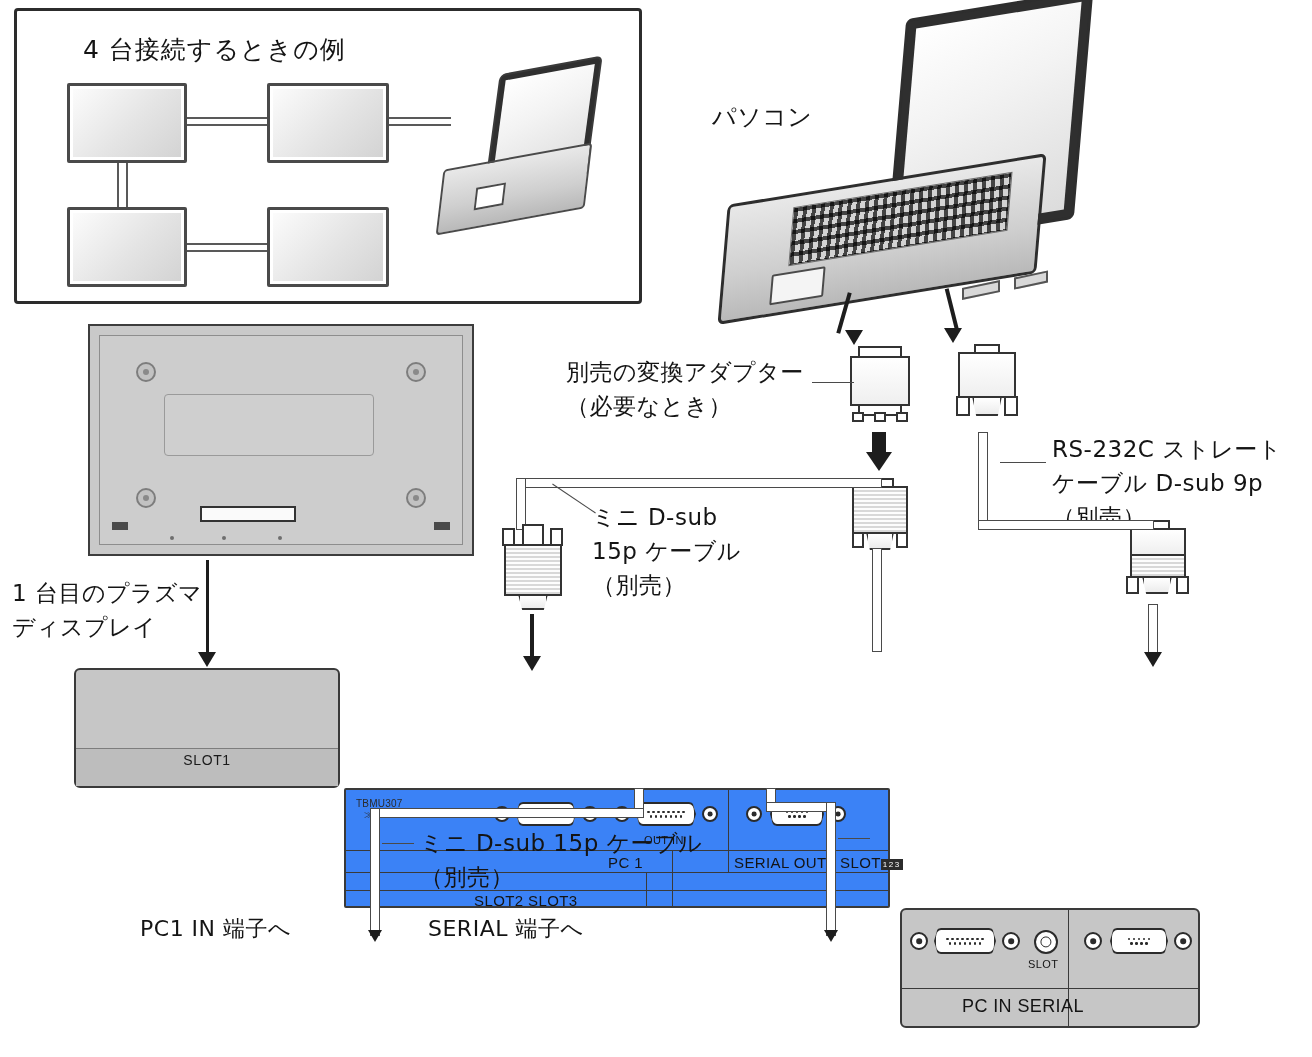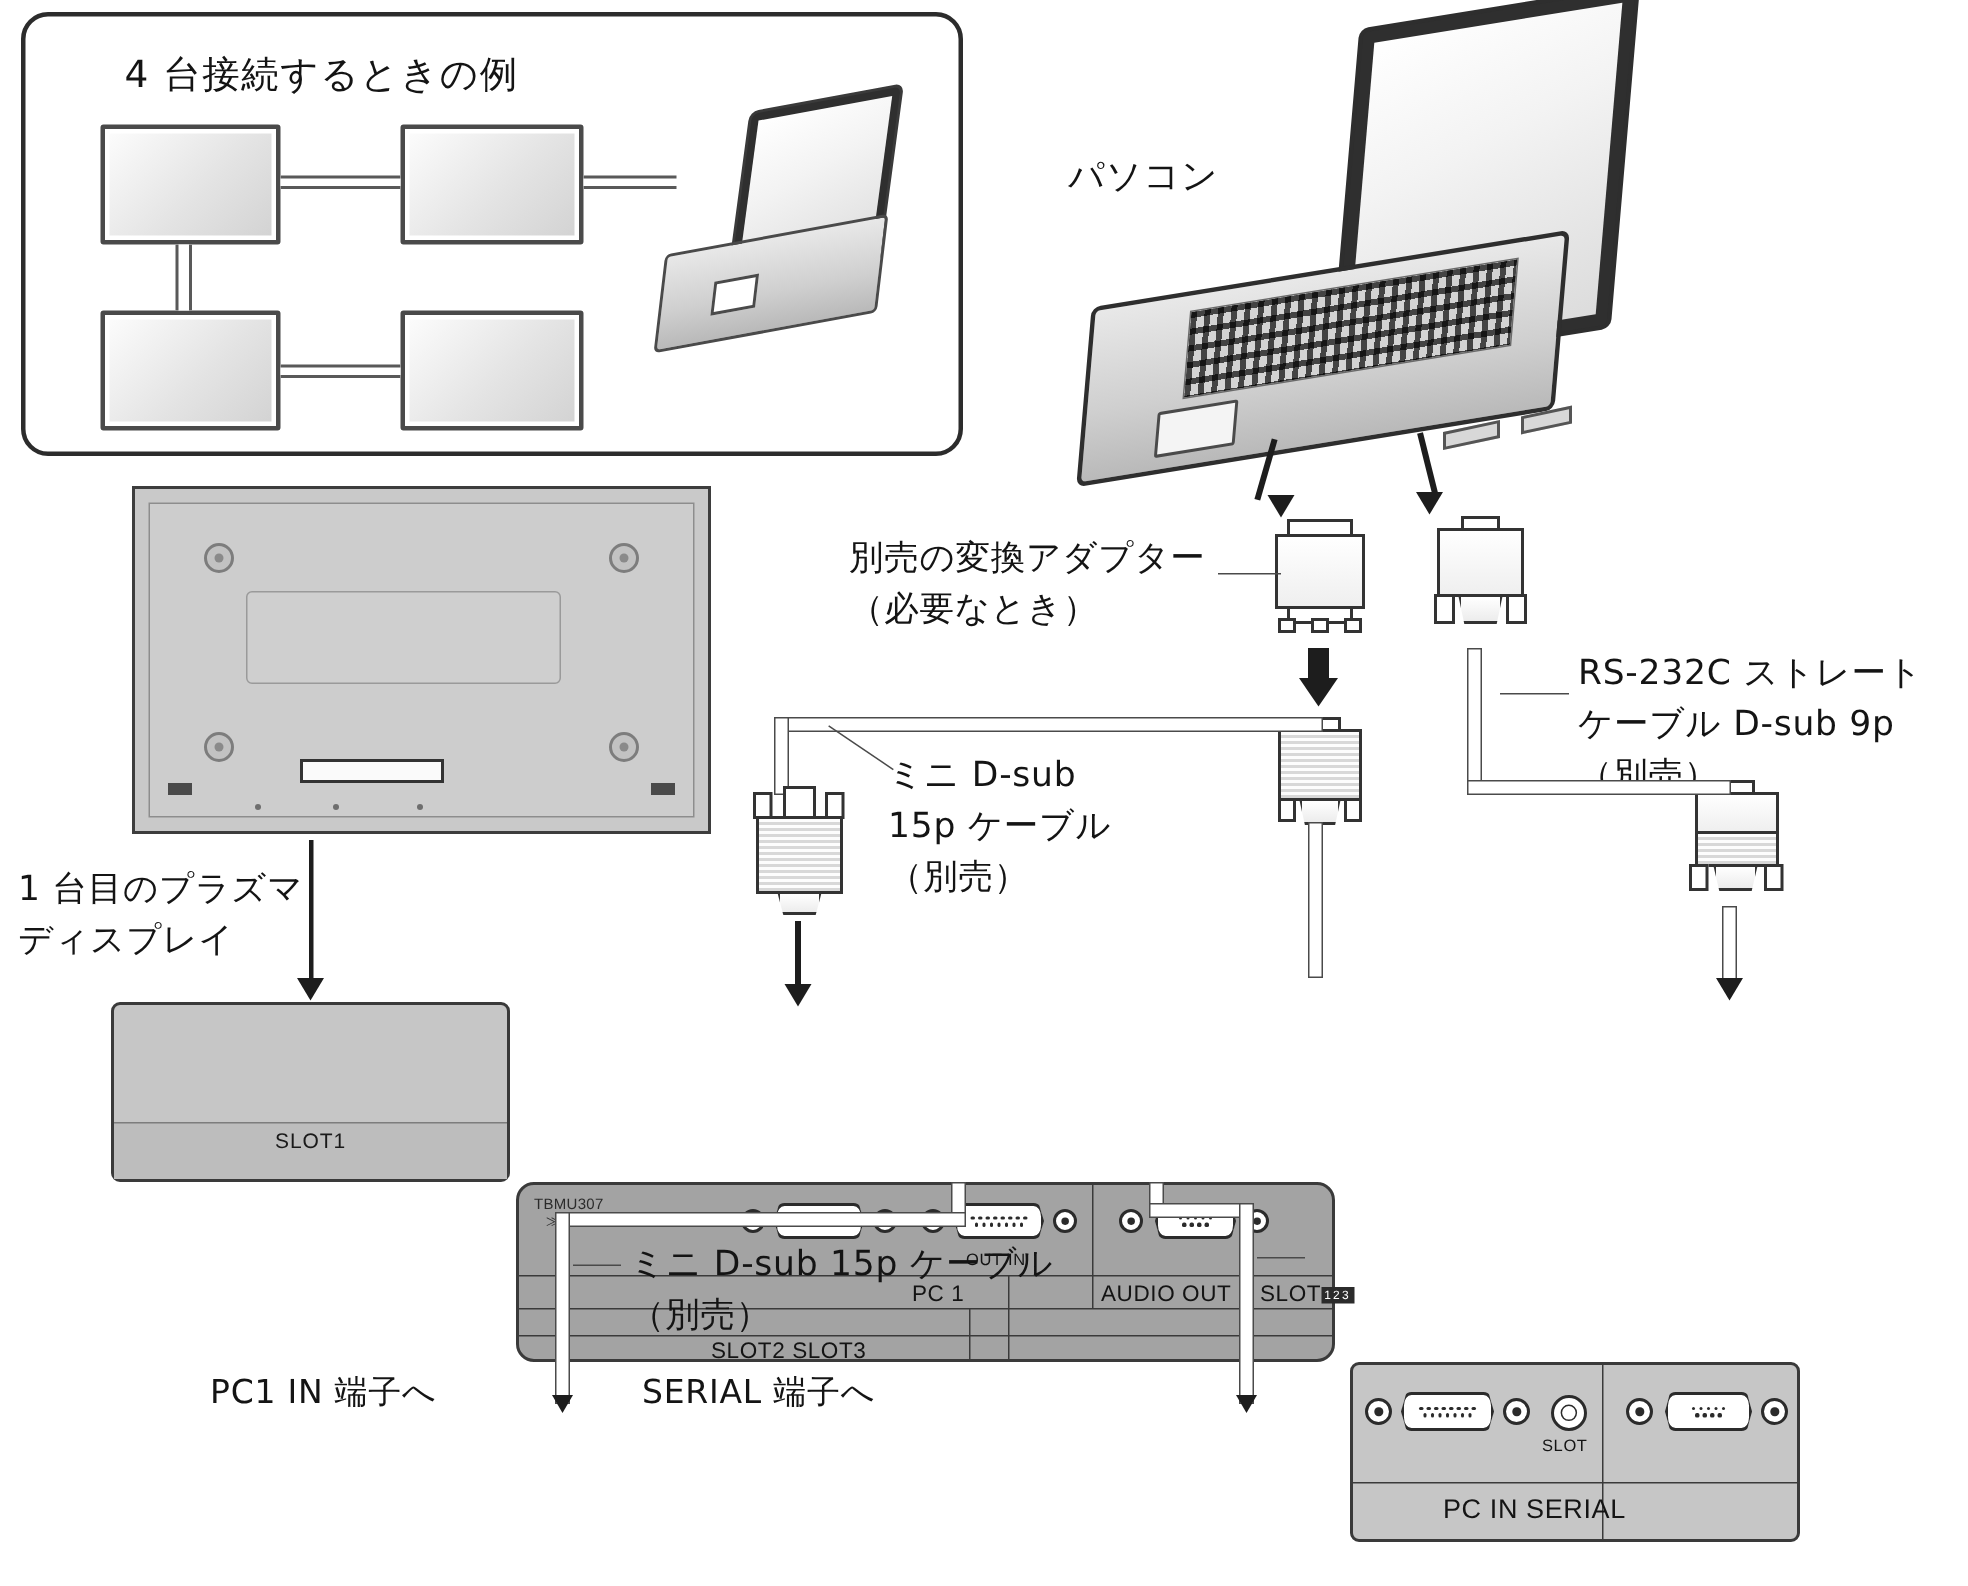--- a/index.html
+++ b/index.html
@@ -30,21 +30,21 @@
     white-space: pre-line;
     font-family: "DejaVu Sans", "Liberation Sans", sans-serif;
   }
   .jp-label.sm { font-size: 22px; line-height: 33px; }
 
   
   #example-box {
     left: 14px; top: 8px;
     width: 628px; height: 296px;
     border: 3px solid #2c2c2c;
-    border-radius: 18px;
+    border-radius: 4px;
     background: #fff;
     padding-left: 32px;
   }
   #example-title {
     left: 66px; top: 22px;
     font-size: 25px;
     letter-spacing: 1px;
   }
   .mini-display {
     border: 3px solid #4a4a4a;
@@ -144,23 +144,23 @@
     height: 38px;
     background: #bdbdbd;
     border-top: 1px solid #7d7d7d;
     text-align: center;
     font-size: 14px;
     letter-spacing: 0.6px;
     line-height: 22px;
     color: #1a1a1a;
   }
   .panel-white {
-    background: #a3a3a3;
+    background: #3b82f6;
     border: 2px solid #3a3a3a;
-    border-radius: 12px;
+    border-radius: 2px;
     position: relative;
     text-align: right;
   }
   .panel-gray {
     background: #c6c6c6;
     border: 2px solid #3a3a3a;
     border-radius: 6px;
     position: relative;
   }
   .hline { position: absolute; left: 0; right: 0; height: 0; border-top: 1.5px solid #3a3a3a; }
@@ -529,21 +529,21 @@
     </div>
     <div class="screwpost" style="left:484px; top:16px; width:16px; height:16px;"></div>
 
     <div class="vline" style="left:382px; top:0; bottom:34px;"></div>
 
     <div class="panel-txt tiny" style="left:298px; top:44px;">OUT</div>
     <div class="panel-txt tiny" style="left:326px; top:44px;">IN</div>
 
     <div class="hline" style="top:60px;"></div>
     <div class="panel-txt" style="left:262px; top:64px;">PC 1</div>
-    <div class="panel-txt" style="left:388px; top:64px;">AUDIO OUT</div>
+    <div class="panel-txt" style="left:388px; top:64px;">SERIAL OUT</div>
     <div class="vline" style="left:488px; top:60px; height:22px; bottom:auto;"></div>
     <div class="panel-txt" style="left:494px; top:64px;">
       <span>SLOT</span><span class="slot-badge">123</span>
     </div>
 
     <div class="hline" style="top:82px;"></div>
     <div class="hline" style="top:100px;"></div>
     <div class="panel-txt" style="left:128px; top:102px;">SLOT2 SLOT3</div>
 
     <div class="vline" style="left:300px; top:82px;"></div>

